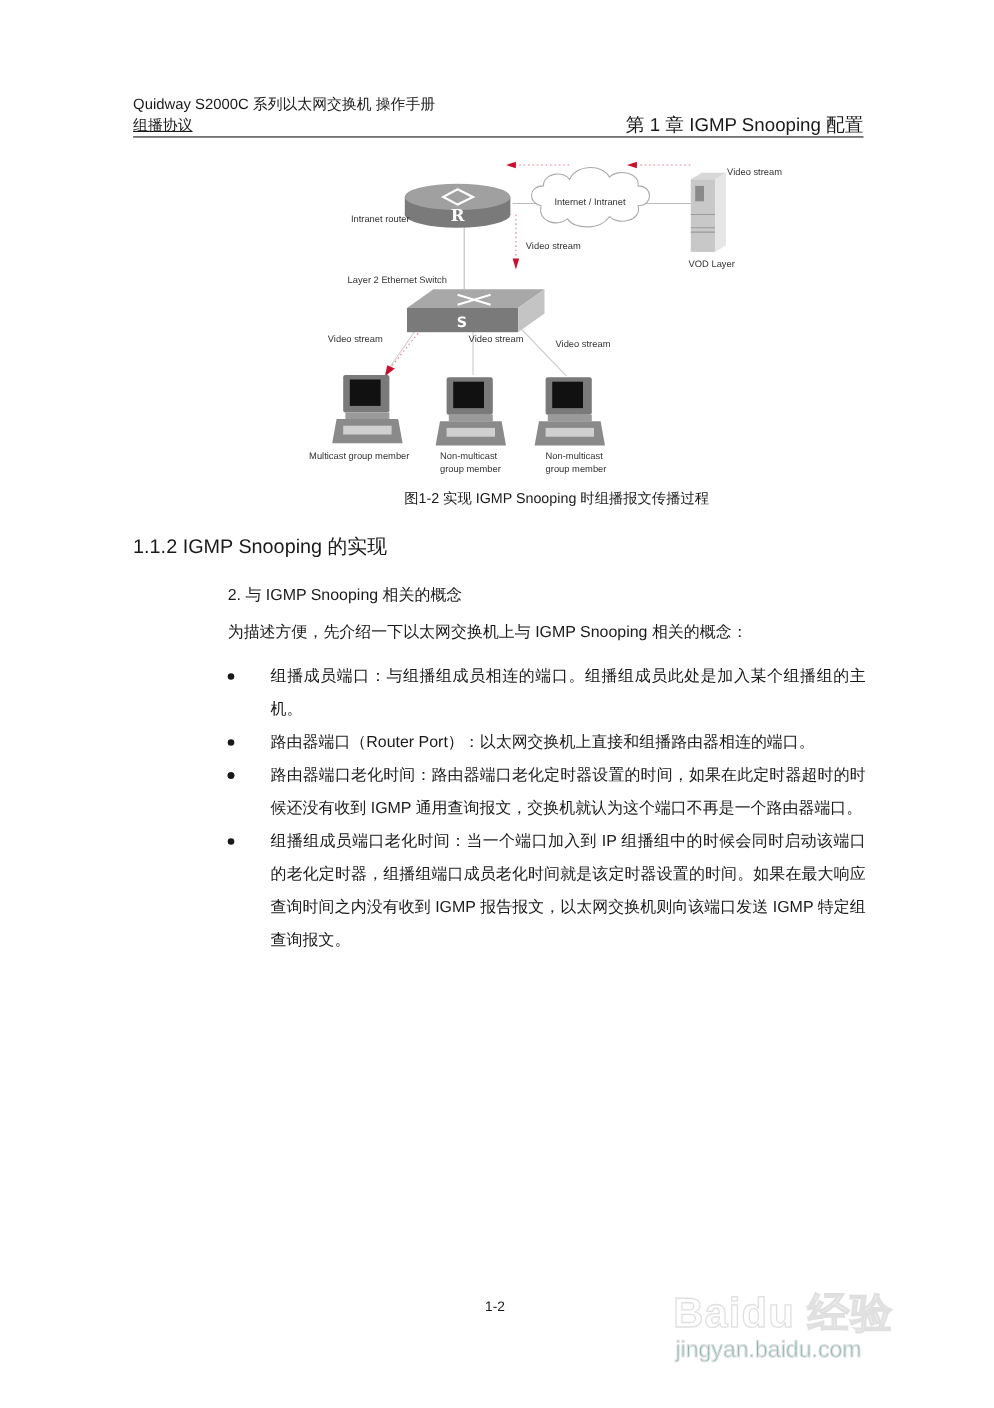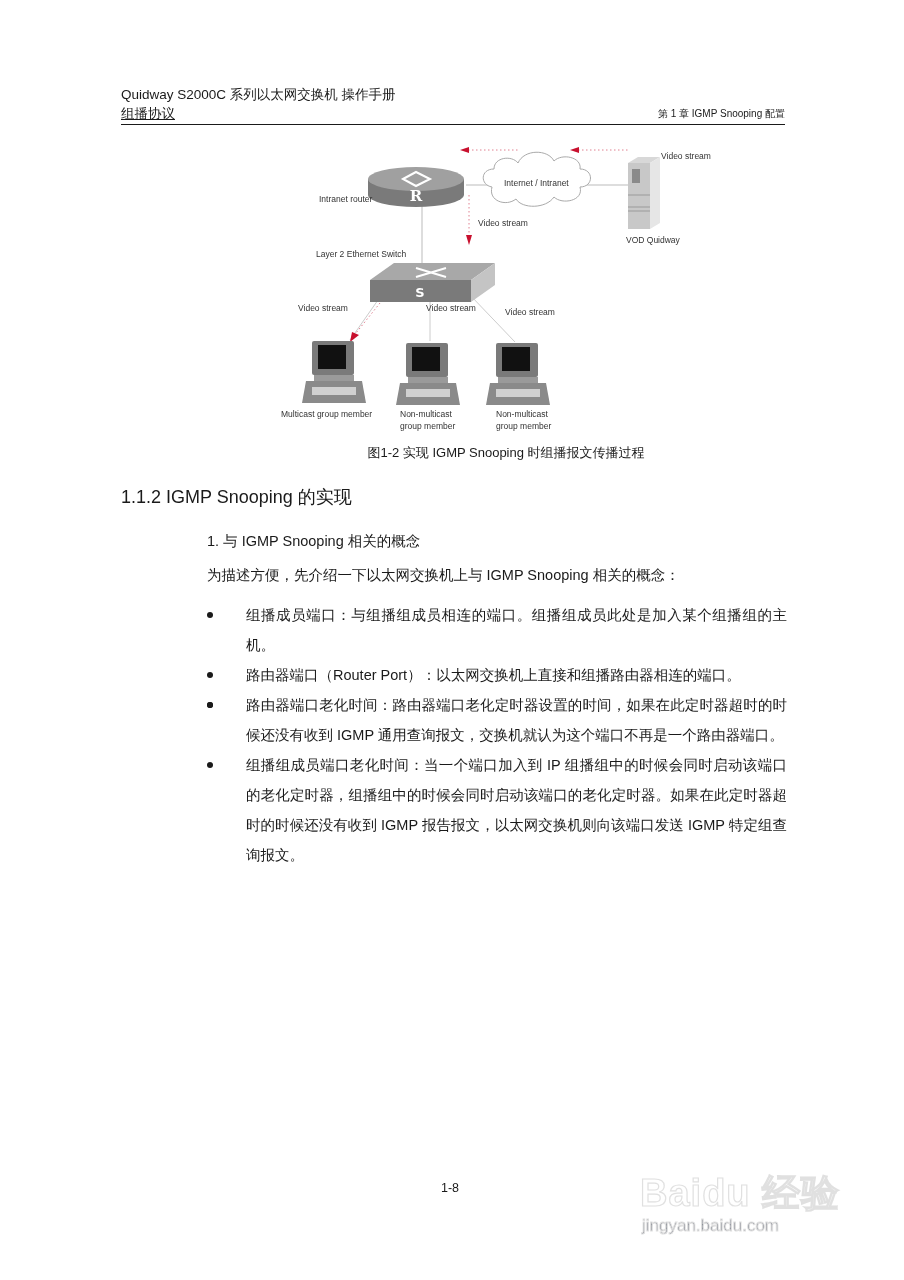--- a/index.html
+++ b/index.html
@@ -35,21 +35,21 @@
       left: 0;
       top: 19px;
       font-size: 13.5px;
       line-height: 17px;
       text-decoration: underline;
     }
     .hdr-line2-right {
       position: absolute;
       right: 0;
       top: 19px;
-      font-size: 10px;
+      font-size: 17px;
       line-height: 17px;
       text-align: center;
     }
 
     
     .diagram {
       position: absolute;
       left: 270px;
       top: 135px;
       width: 460px;
@@ -128,43 +128,43 @@
     .page-number {
       position: absolute;
       left: 441px;
       top: 1180px;
       font-size: 12.5px;
       line-height: 16px;
     }
 
     .watermark {
       position: absolute;
-      left: 640px;
+      left: 612px;
       top: 1158px;
       width: 210px;
       height: 100px;
       opacity: 0.55;
     }
     .wm-brand {
       position: absolute;
       left: 0;
       top: 10px;
       font-size: 38px;
       font-weight: bold;
       color: #ffffff;
       -webkit-text-stroke: 1.2px #c8c8c8;
       letter-spacing: 1px;
       white-space: nowrap;
     }
     .wm-url {
       position: absolute;
       left: 2px;
       top: 58px;
-      font-size: 17px;
-      color: #0f172a;
+      font-size: 21px;
+      color: #0f766e;
       -webkit-text-stroke: 1px #c8c8c8;
       white-space: nowrap;
     }
   </style>
 </head>
 <body>
 
 <div class="page-header">
   <div class="hdr-line1">Quidway S2000C 系列以太网交换机  操作手册</div>
   <div class="hdr-line2-left">组播协议</div>
@@ -238,58 +238,58 @@
       <rect x="228" y="242" width="40" height="6" fill="#9a9a9a"></rect>
       <polygon points="220,248 276,248 280,270 216,270" fill="#8a8a8a"></polygon>
       <rect x="226" y="254" width="44" height="8" fill="#d0d0d0"></rect>
     </g>
   </svg>
 
   <span class="dlabel" style="left:391px; top:16px;">Video stream</span>
   <span class="dlabel" style="left:234px; top:43px;">Internet / Intranet</span>
   <span class="dlabel" style="left:49px; top:59px;">Intranet router</span>
   <span class="dlabel" style="left:208px; top:83px;">Video stream</span>
-  <span class="dlabel" style="left:356px; top:100px;">VOD Quidway</span>
+  <span class="dlabel" style="left:356px; top:100px;">VOD Layer</span>
   <span class="dlabel" style="left:46px; top:114px;">Layer 2 Ethernet Switch</span>
   <span class="dlabel" style="left:28px; top:168px;">Video stream</span>
   <span class="dlabel" style="left:156px; top:168px;">Video stream</span>
   <span class="dlabel" style="left:235px; top:172px;">Video stream</span>
   <span class="dlabel" style="left:11px; top:274px;">Multicast group member</span>
   <span class="dlabel" style="left:130px; top:274px;">Non-multicast</span>
   <span class="dlabel" style="left:130px; top:286px;">group member</span>
   <span class="dlabel" style="left:226px; top:274px;">Non-multicast</span>
   <span class="dlabel" style="left:226px; top:286px;">group member</span>
 </div>
 
 <div class="caption">图1-2  实现 IGMP Snooping 时组播报文传播过程</div>
 
 <div class="section-title">1.1.2  IGMP Snooping 的实现</div>
-<div class="subsection-title">1. 与 IGMP Snooping 相关的概念</div>
+<div class="subsection-title">2. 与 IGMP Snooping 相关的概念</div>
 <div class="intro">为描述方便，先介绍一下以太网交换机上与 IGMP Snooping 相关的概念：</div>
 
 <ul class="bullet-list">
   <li class="bullet-item">
     <span class="bullet-dot"></span>
     <span>组播成员端口：与组播组成员相连的端口。组播组成员此处是加入某个组播组的主机。</span>
   </li>
   <li class="bullet-item">
     <span class="bullet-dot"></span>
     <span>路由器端口（Router Port）：以太网交换机上直接和组播路由器相连的端口。</span>
   </li>
   <li class="bullet-item">
     <span class="bullet-dot"></span>
   </li>
   <li class="bullet-item">
     <span class="bullet-dot"></span>
     <span>路由器端口老化时间：路由器端口老化定时器设置的时间，如果在此定时器超时的时候还没有收到 IGMP 通用查询报文，交换机就认为这个端口不再是一个路由器端口。</span>
   </li>
   <li class="bullet-item">
     <span class="bullet-dot"></span>
-    <span>组播组成员端口老化时间：当一个端口加入到 IP 组播组中的时候会同时启动该端口的老化定时器，组播组中的时候会同时启动该端口的老化定时器。如果在此定时器超时的时候还没有收到 IGMP 报告报文，以太网交换机则向该端口发送 IGMP 特定组查询报文。</span>
+    <span>组播组成员端口老化时间：当一个端口加入到 IP 组播组中的时候会同时启动该端口的老化定时器，组播组端口成员老化时间就是该定时器设置的时间。如果在最大响应查询时间之内没有收到 IGMP 报告报文，以太网交换机则向该端口发送 IGMP 特定组查询报文。</span>
   </li>
 </ul>
 
-<div class="page-number">1-8</div>
+<div class="page-number">1-2</div>
 
 <div class="watermark">
   <div class="wm-brand">Baidu 经验</div>
   <div class="wm-url">jingyan.baidu.com</div>
 </div>
 
 </body></html>

